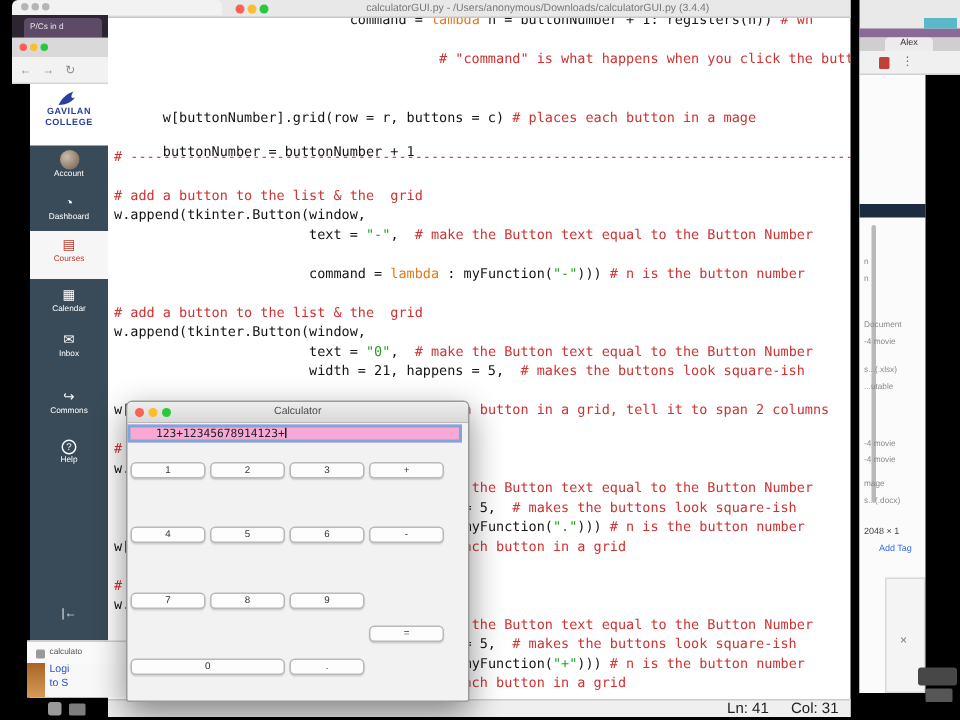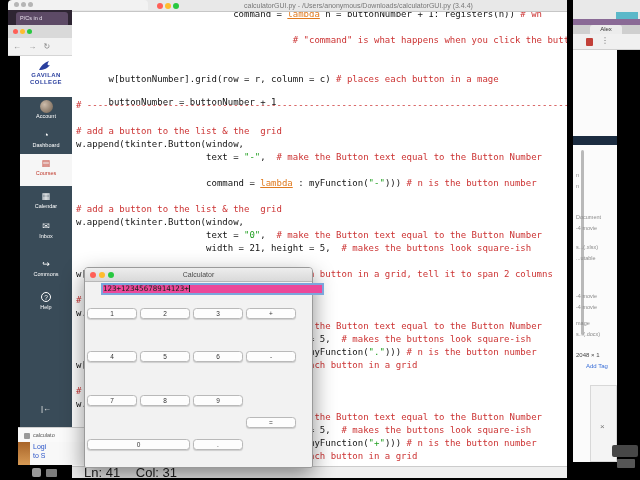--- a/index.html
+++ b/index.html
@@ -63,23 +63,23 @@
   #idle-titlebar { position:absolute; left:0; top:0; width:495px; height:12px; background:#e8e8e8;
                    border-bottom:1px solid #c6c6c6; z-index:5; }
   #idle-title { position:absolute; left:78px; right:0; top:0; height:12px; line-height:12px;
                 text-align:center; font-size:7px; color:#777; white-space:nowrap; overflow:hidden; }
   .dot { position:absolute; width:6px; height:6px; border-radius:50%; top:3px; }
   .dot.red { background:#ff5f57; } .dot.yel { background:#febc2e; } .dot.grn { background:#28c840; }
   .dot.gray { background:#b5b5b5; }
   #code-lines { position:absolute; left:4px; top:0; right:0; bottom:12px; overflow:hidden; }
   .code-line { position:absolute; left:0; white-space:pre;
                font-family:"DejaVu Sans Mono", monospace; font-size:9px; line-height:11px; }
-  .tok-n { color:#141414; } .tok-c { color:#cc3333; } .tok-s { color:#22a022; } .tok-k { color:#e07a1f;text-decoration:underline; }
+  .tok-n { color:#141414; } .tok-c { color:#cc3333; } .tok-s { color:#22a022; } .tok-k { color:#e07a1f; }
   #idle-status { position:absolute; left:0; bottom:0; width:495px; height:12px; background:#efefef;
-                 border-top:1px solid #ccc; font-size:13px; line-height:11px;
+                 border-top:1px solid #ccc; text-align:right; font-size:10px; line-height:11px;
                  color:#222; padding-right:8px; z-index:6; }
   #idle-status span { margin-left:12px; }
 
   
   #strip-a { left:8px; top:0; width:140px; height:10px; background:#f2f2f2; border-radius:4px 4px 0 0; z-index:20; }
   #downloads-bar { left:18px; top:427px; width:66px; height:15px; background:#fafafa;
                    border-top:1px solid #cfcfcf; z-index:21; }
   #dl-icon { position:absolute; left:6px; top:5px; width:6px; height:6px; background:#9a9a9a; border-radius:1px; }
   #dl-label { position:absolute; left:15px; top:4px; font-size:5.5px; color:#555; white-space:nowrap; }
   #bottom-left { left:18px; top:442px; width:66px; height:23px; background:#f8f8f8; z-index:21; overflow:hidden; }
@@ -91,23 +91,23 @@
 
   
   #calc-window { left:84px; top:267px; width:229px; height:201px; background:#f2f2f2;
                  border:1px solid #9a9a9a; border-radius:4px 4px 2px 2px;
                  box-shadow:0 8px 22px rgba(0,0,0,.45); z-index:30; }
   #calc-titlebar { position:absolute; left:0; top:0; width:227px; height:14px;
                    background:linear-gradient(#ededed,#d9d9d9); border-bottom:1px solid #b8b8b8;
                    border-radius:3px 3px 0 0; }
   #calc-title { position:absolute; left:0; width:227px; top:0; height:14px; line-height:14px;
                 text-align:center; font-size:7px; color:#4a4a4a; }
-  #calc-entry { position:absolute; left:16px; top:15px; width:223px; height:12px; background:#ec4899;
+  #calc-entry { position:absolute; left:0; top:15px; width:223px; height:12px; background:#f9a8d4;
                 border:2px solid #7ba7dc; font-family:"DejaVu Sans Mono", monospace; font-size:7.5px;
-                line-height:8px; color:#222; padding-left:0; white-space:nowrap; overflow:hidden; }
+                line-height:8px; color:#222; padding-left:17px; white-space:nowrap; overflow:hidden; }
   #calc-entry .cursor { display:inline-block; width:1px; height:7px; background:#222; vertical-align:-1px; }
   .calc-btn { position:absolute; height:11px; background:#fdfdfd; border:1px solid #b9b9b9;
               border-radius:3.5px; font-size:6.5px; line-height:9px; text-align:center; color:#333;
               box-shadow:0 1px 1px rgba(0,0,0,.15); cursor:pointer; }
 </style>
 </head>
 <body>
 
 <div id="screen">
 
@@ -203,32 +203,32 @@
   <div class="abs" id="black-col"></div>
   <div class="abs" id="teal-blob"></div>
   <div class="abs blob1"></div>
   <div class="abs blob2"></div>
 
   <div class="abs" id="idle-window">
     <div id="code-lines">
         <div class="code-line" style="top: 9px;"><span class="tok-n">                             command = </span><span class="tok-k">lambda</span><span class="tok-n"> n = buttonNumber + 1: registers(n)) </span><span class="tok-c"># wh</span></div>
         <div class="code-line" style="top: 35px;"><span class="tok-c">                                        # "command" is what happens when you click the butt</span></div>
         <div class="code-line" style="top: 61px;"></div>
-        <div class="code-line" style="top: 74px;"><span class="tok-n">      w[buttonNumber].grid(row = r, column = c) </span><span class="tok-c"># places each button in a mage</span></div>
+        <div class="code-line" style="top: 74px;"><span class="tok-n">      w[buttonNumber].grid(row = r, buttons = c) </span><span class="tok-c"># places each button in a mage</span></div>
         <div class="code-line" style="top: 97px;"><span class="tok-n">      buttonNumber = buttonNumber + 1</span></div>
         <div class="code-line" style="top: 100px;"><span class="tok-c"># ---------------------------------------------------------------------------------------------</span></div>
         <div class="code-line" style="top: 113px;"></div>
         <div class="code-line" style="top: 126px;"><span class="tok-c"># add a button to the list &amp; the  grid</span></div>
         <div class="code-line" style="top: 139px;"><span class="tok-n">w.append(tkinter.Button(window,</span></div>
         <div class="code-line" style="top: 152px;"><span class="tok-n">                        text = </span><span class="tok-s">"-"</span><span class="tok-n">,  </span><span class="tok-c"># make the Button text equal to the Button Number</span></div>
         <div class="code-line" style="top: 178px;"><span class="tok-n">                        command = </span><span class="tok-k">lambda</span><span class="tok-n"> : myFunction(</span><span class="tok-s">"-"</span><span class="tok-n">))) </span><span class="tok-c"># n is the button number</span></div>
         <div class="code-line" style="top: 204px;"><span class="tok-c"># add a button to the list &amp; the  grid</span></div>
         <div class="code-line" style="top: 217px;"><span class="tok-n">w.append(tkinter.Button(window,</span></div>
         <div class="code-line" style="top: 230px;"><span class="tok-n">                        text = </span><span class="tok-s">"0"</span><span class="tok-n">,  </span><span class="tok-c"># make the Button text equal to the Button Number</span></div>
-        <div class="code-line" style="top: 243px;"><span class="tok-n">                        width = 21, height = 5,  </span><span class="tok-c"># makes the buttons look square-ish</span></div>
+        <div class="code-line" style="top: 243px;"><span class="tok-n">                        width = 21, happens = 5,  </span><span class="tok-c"># makes the buttons look square-ish</span></div>
         <div class="code-line" style="top: 269px;"><span class="tok-n">w[10].grid(row = 3, column=0) </span><span class="tok-c"># placing each button in a grid, tell it to span 2 columns</span></div>
         <div class="code-line" style="top: 282px;"></div>
         <div class="code-line" style="top: 295px;"><span class="tok-c"># add a button to the list &amp; the  grid</span></div>
         <div class="code-line" style="top: 308px;"><span class="tok-n">w.append(tkinter.Button(window,</span></div>
         <div class="code-line" style="top: 321px;"><span class="tok-n">                        text = </span><span class="tok-s">"."</span><span class="tok-n">,  </span><span class="tok-c"># make the Button text equal to the Button Number</span></div>
         <div class="code-line" style="top: 334px;"><span class="tok-n">                        width = 10, height = 5,  </span><span class="tok-c"># makes the buttons look square-ish</span></div>
         <div class="code-line" style="top: 347px;"><span class="tok-n">                        command = </span><span class="tok-k">lambda</span><span class="tok-n"> : myFunction(</span><span class="tok-s">"."</span><span class="tok-n">))) </span><span class="tok-c"># n is the button number</span></div>
         <div class="code-line" style="top: 360px;"><span class="tok-n">w[11].grid(row = 3, column = 3) </span><span class="tok-c"># placing each button in a grid</span></div>
         <div class="code-line" style="top: 373px;"></div>
         <div class="code-line" style="top: 386px;"><span class="tok-c"># add a button to the list &amp; the  grid</span></div>

